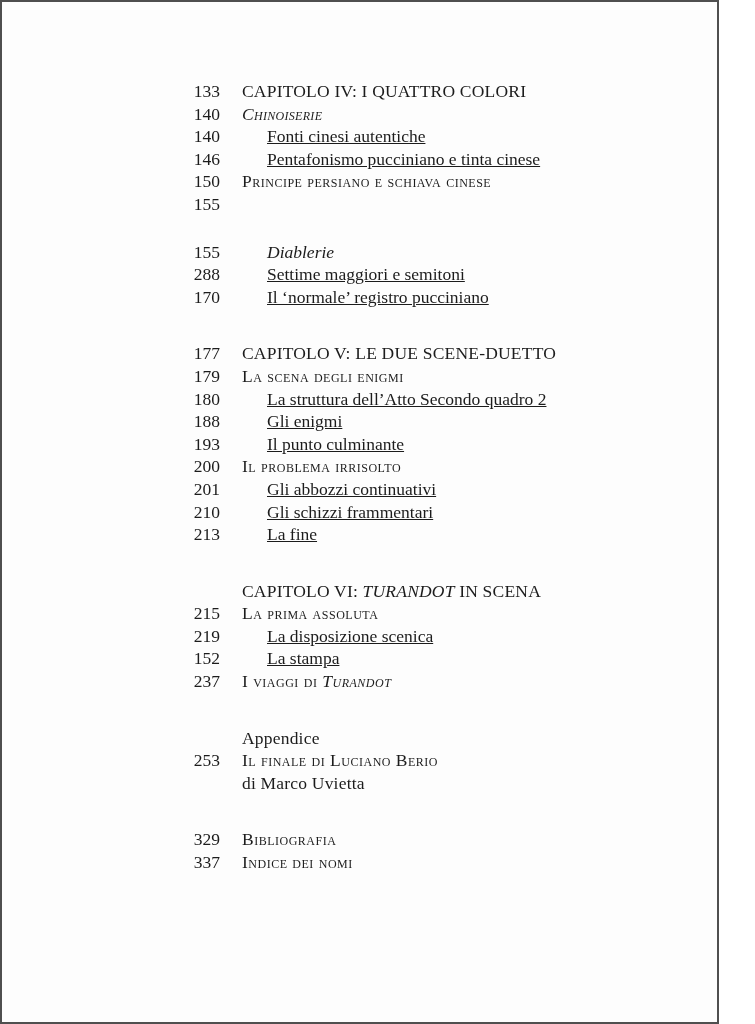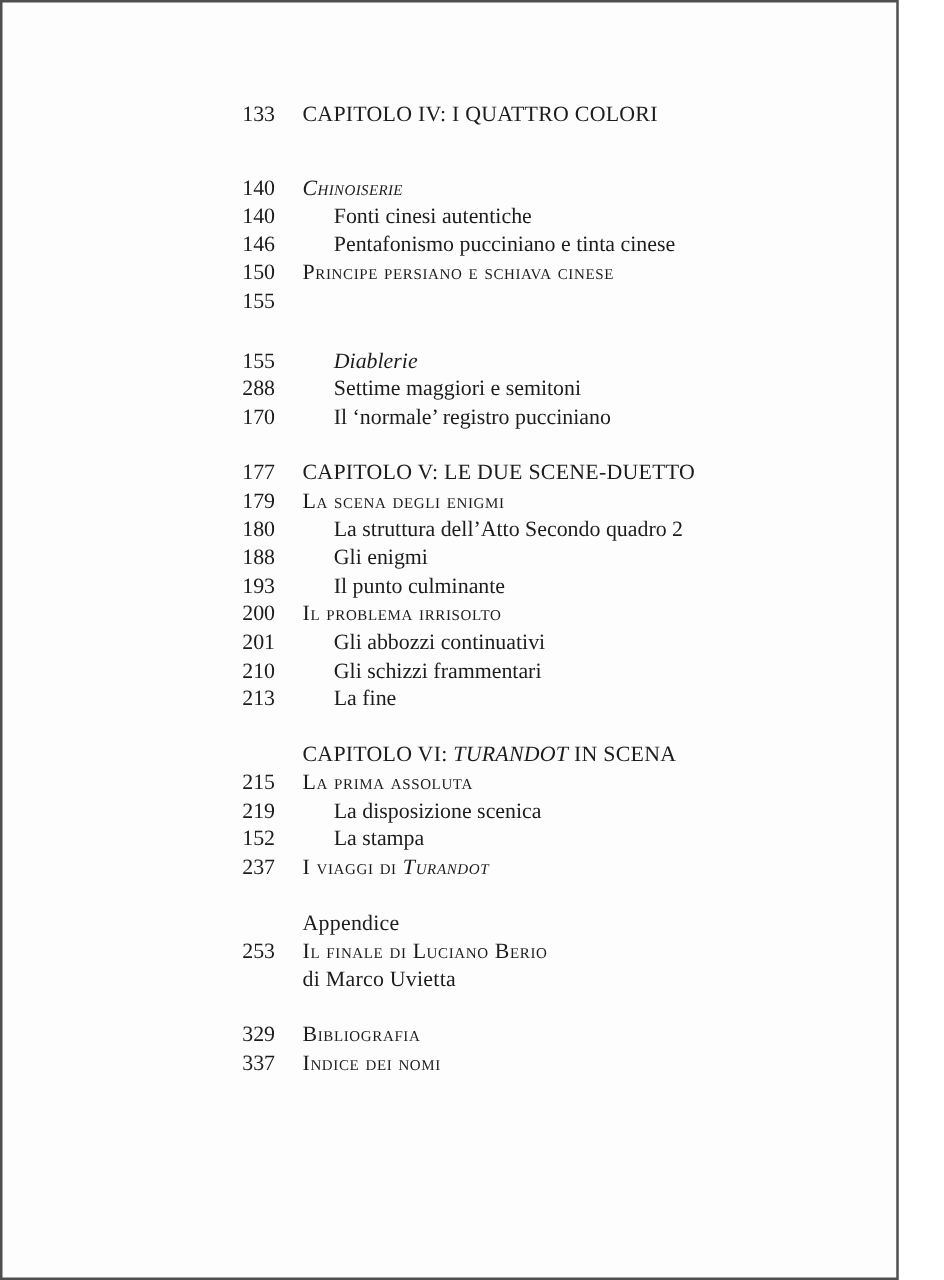--- a/index.html
+++ b/index.html
@@ -15,21 +15,21 @@
     border: 2px solid #4f4f4f;
     background: #fdfdfd;
     font-family: "Liberation Serif", "DejaVu Serif", serif;
     color: #1c1c1c;
     overflow: hidden;
   }
   .toc {
     padding: 78px 0 0 150px;
   }
   .toc-section + .toc-section {
-    margin-top: 22px;
+    margin-top: 34px;
   }
   .toc-row {
     display: flex;
     align-items: baseline;
     font-size: 17.5px;
     line-height: 22.6px;
     white-space: nowrap;
   }
   .num {
     flex: none;
@@ -44,24 +44,24 @@
     letter-spacing: 0.2px;
   }
   .style-head .title {
     font-variant: small-caps;
     letter-spacing: 0.5px;
   }
   .style-head-italic .title {
     font-variant: small-caps;
     font-style: italic;
     letter-spacing: 0.3px;
-    margin-top: 36px;
   }
   .style-sub .title {
     padding-left: 25px;
+    text-decoration: underline;
   }
   .style-sub-italic .title {
     padding-left: 25px;
     font-style: italic;
     margin-top: 25px;
   }
   .style-plain .title {
     letter-spacing: 0.2px;
   }
   .it {

